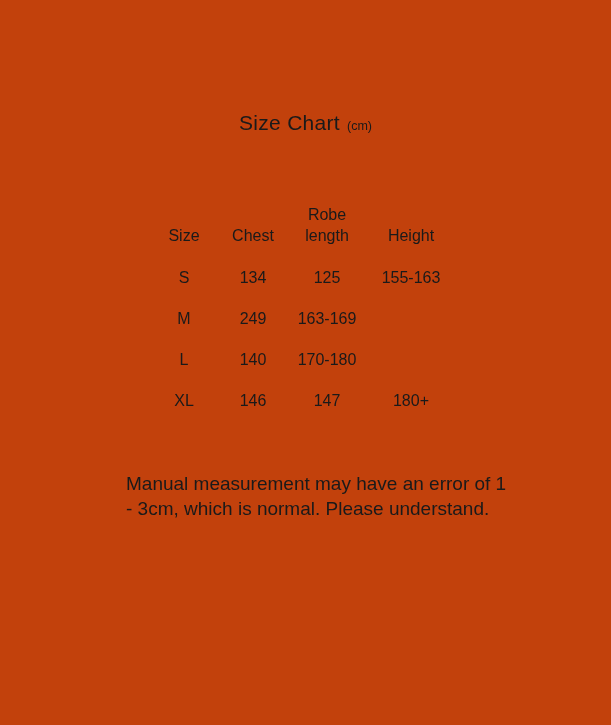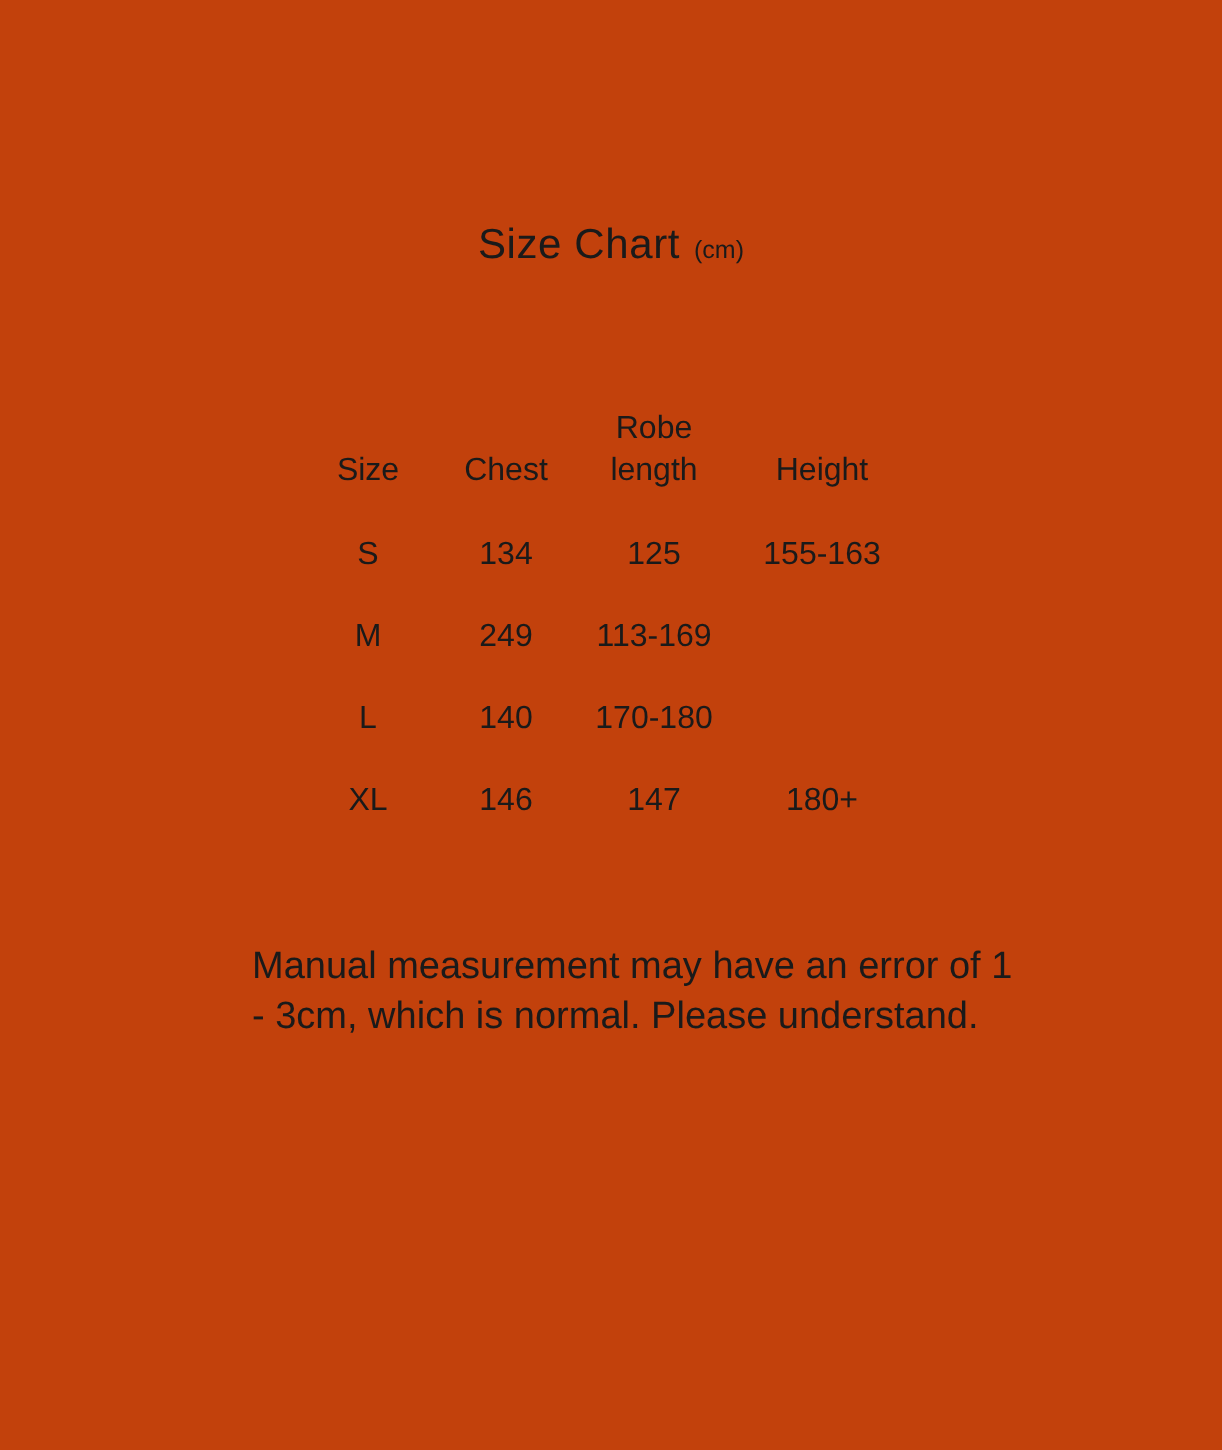--- a/index.html
+++ b/index.html
@@ -97,21 +97,21 @@
     <div class="t-row body-row">
       <div class="cell">S</div>
       <div class="cell">134</div>
       <div class="cell">125</div>
       <div class="cell">155-163</div>
     </div>
 
     <div class="t-row body-row">
       <div class="cell">M</div>
       <div class="cell">249</div>
-      <div class="cell">113-169</div>
+      <div class="cell">163-169</div>
     </div>
 
     <div class="t-row body-row">
       <div class="cell">L</div>
       <div class="cell">140</div>
       <div class="cell">170-180</div>
     </div>
 
     <div class="t-row body-row">
       <div class="cell">XL</div>

